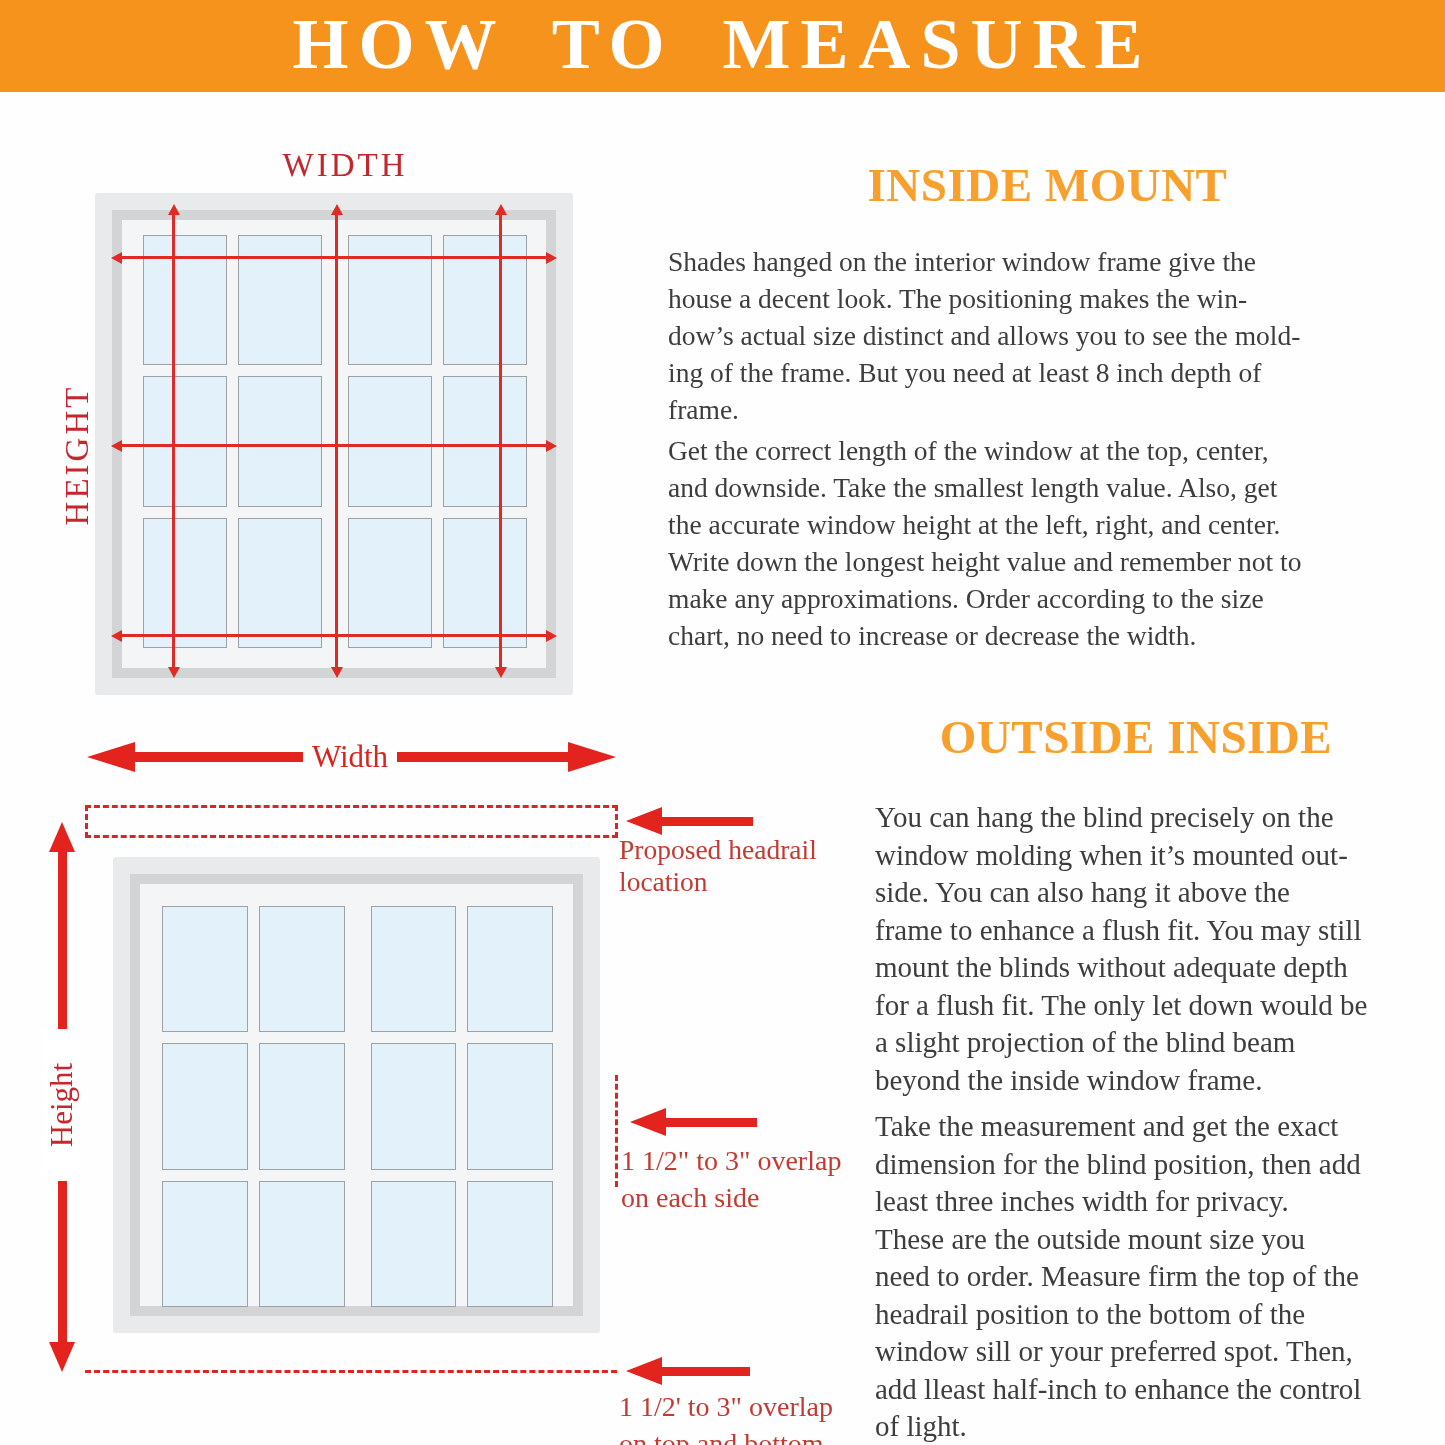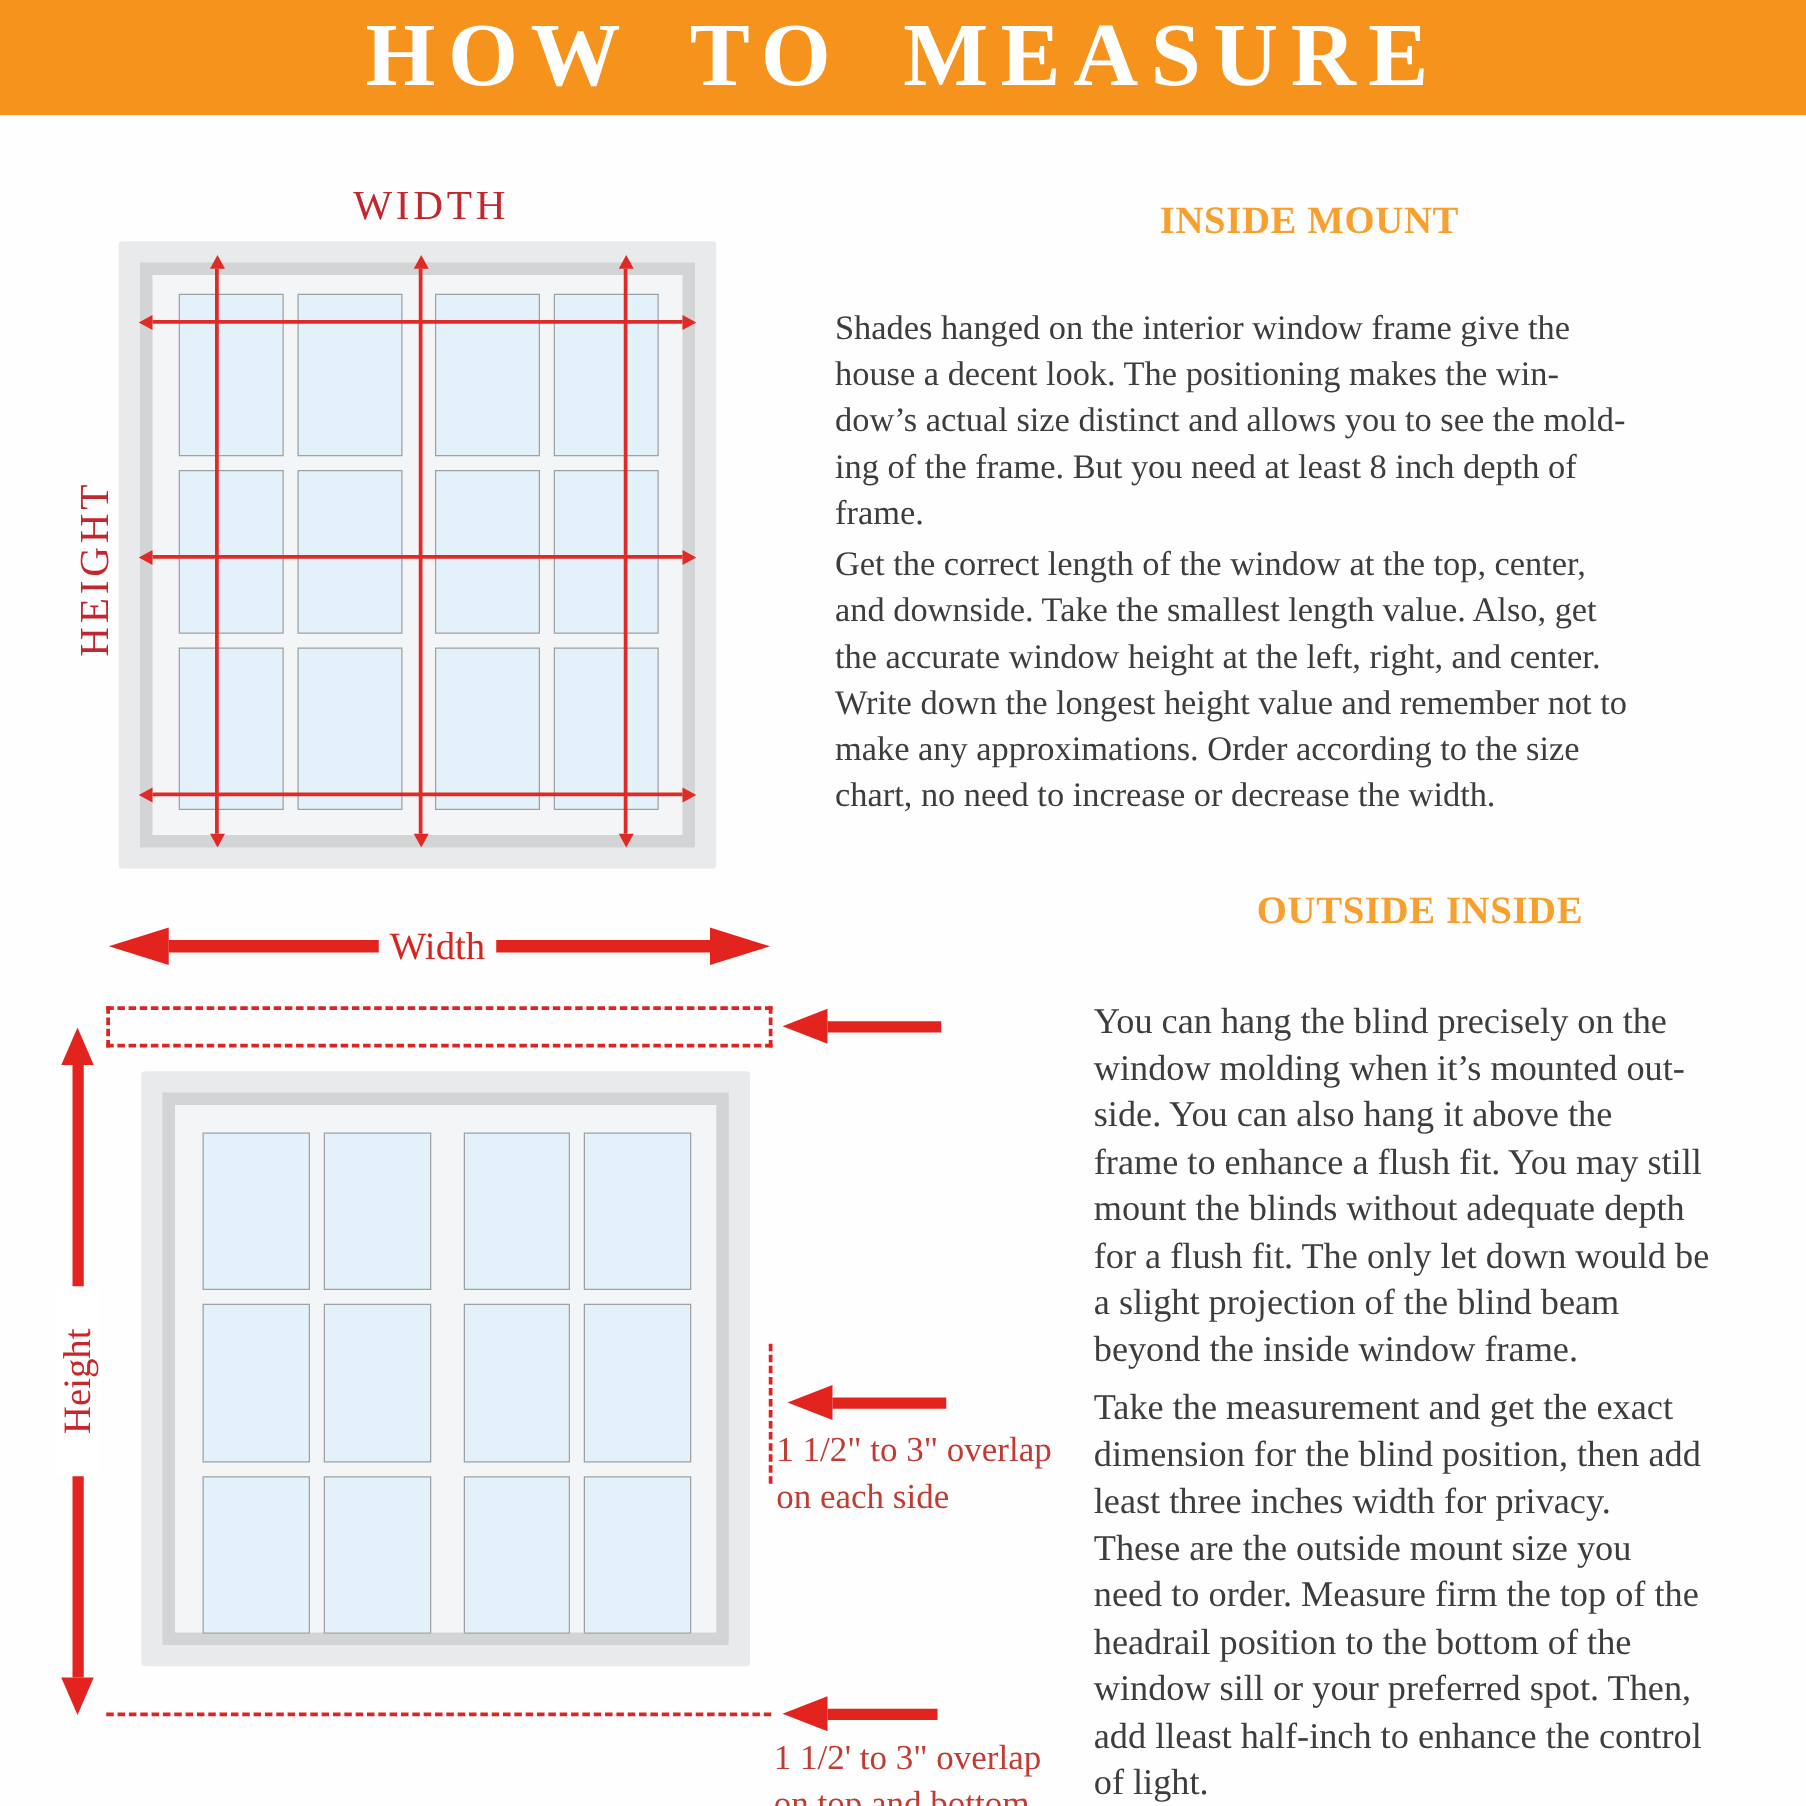--- a/index.html
+++ b/index.html
@@ -67,21 +67,21 @@
                  border-top:30px solid var(--red-thick);}
   .varrow .sh-v{width:9px;flex:1;background:var(--red-thick);}
 
   
   .dim-label{color:var(--red-dim-label);font-size:33px;letter-spacing:3px;text-align:center;}
   .rot{transform:rotate(-90deg);}
   .annot{color:var(--red-annot);font-size:27.5px;line-height:36px;white-space:pre;}
   .red-cap{color:#D6251F;font-size:31px;text-align:center;white-space:nowrap;}
 
   
-  .mount-heading{font-weight:bold;font-size:31px;color:var(--heading-orange);
+  .mount-heading{font-weight:bold;font-size:47px;color:var(--heading-orange);
                  text-align:center;letter-spacing:0.5px;white-space:nowrap;}
   .para{color:var(--body-text);white-space:pre;}
   .para.inside{font-size:27.5px;line-height:37px;}
   .para.outside{font-size:29px;line-height:37.5px;}
 
   .dash-box{border:3px dashed var(--red-dash);}
   .dash-vline{border-left:3px dashed var(--red-dash);width:0;}
   .dash-hline{border-top:3px dashed var(--red-dash);height:0;}
 </style>
 </head>
@@ -138,20 +138,22 @@
     <div class="sh"></div>
       <div class="hd-r"></div>
   </div>
 
   <div class="abs dash-box" style="left:85px;top:805px;width:527px;height:27px;"></div>
 
   <div class="tarrow" style="left:626px;top:807px;width:127px;height:28px;">
     <div class="hd-l"></div>
       <div class="sh"></div>
   </div>
+  <div class="abs annot" style="left:619px;top:834px;line-height:32px;">Proposed headrail
+location</div>
 
   <div class="win" style="left:113px;top:857px;width:487px;height:476px;">
     <div class="w-outer"></div>
     <div class="w-mid"></div>
     <div class="w-inner"></div>
     <div class="panes" style="left:49px;top:49px;right:47px;bottom:26px;">
       <div class="panel">
         <div class="pane"></div>
           <div class="pane"></div>
         <div class="pane"></div>

